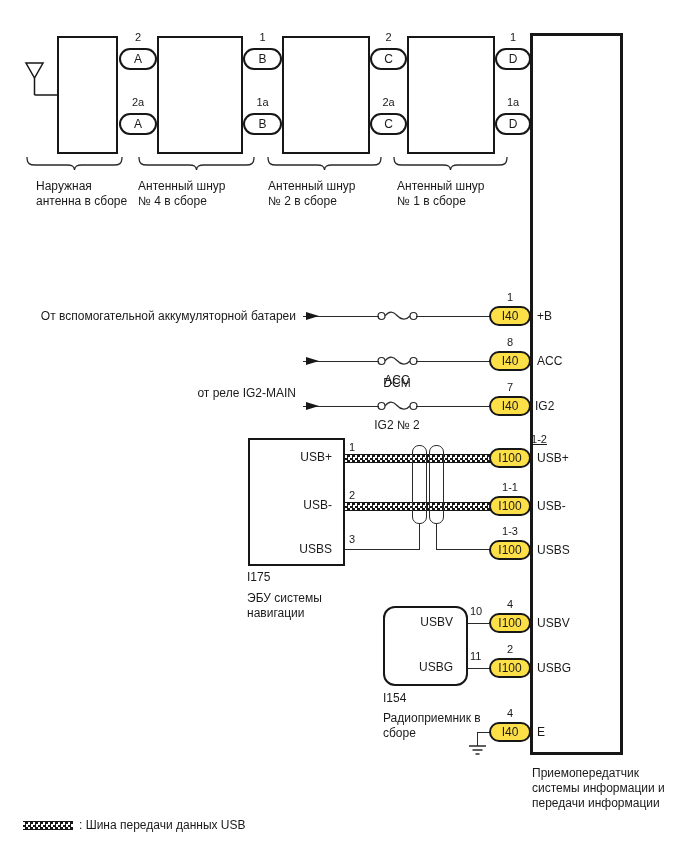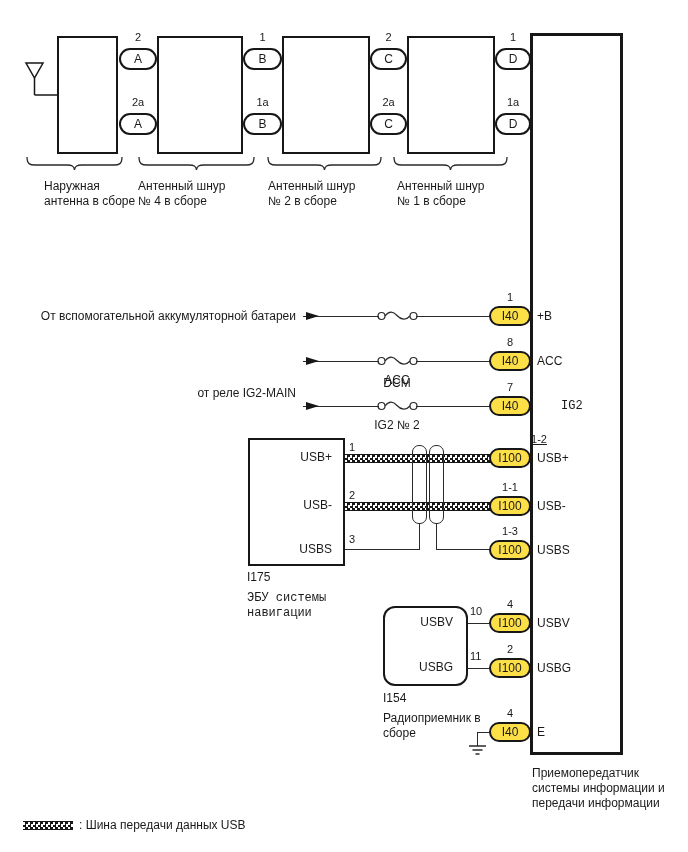--- a/index.html
+++ b/index.html
@@ -71,21 +71,21 @@
   <svg style="left:138px;top:157px;" width="117" height="14" viewBox="0 0 117 14">
     <path d="M1,0 C1,7 4,8 9,8 L51,8 C56,8 58,9 58.5,13 C59,9 61,8 66,8 L108,8 C113,8 116,7 116,0" fill="none" stroke="#2a2a2a" stroke-width="1.3"></path>
   </svg>
   <svg style="left:267px;top:157px;" width="115" height="14" viewBox="0 0 115 14">
     <path d="M1,0 C1,7 4,8 9,8 L50,8 C55,8 57,9 57.5,13 C58,9 60,8 65,8 L106,8 C111,8 114,7 114,0" fill="none" stroke="#2a2a2a" stroke-width="1.3"></path>
   </svg>
   <svg style="left:393px;top:157px;" width="115" height="14" viewBox="0 0 115 14">
     <path d="M1,0 C1,7 4,8 9,8 L50,8 C55,8 57,9 57.5,13 C58,9 60,8 65,8 L106,8 C111,8 114,7 114,0" fill="none" stroke="#2a2a2a" stroke-width="1.3"></path>
   </svg>
 
-  <div class="lbl" style="left:44px;top:179px;">
+  <div class="lbl" style="left:36px;top:179px;">
     <div>Наружная</div>
     <div>антенна в сборе</div>
   </div>
   <div class="lbl" style="left:138px;top:179px;">
     <div>Антенный шнур</div>
     <div>№ 4 в сборе</div>
   </div>
   <div class="lbl" style="left:268px;top:179px;">
     <div>Антенный шнур</div>
     <div>№ 2 в сборе</div>
@@ -127,21 +127,21 @@
   <div class="arrow" style="left:306px;top:402px;"></div>
   <svg style="left:377px;top:400px;" width="41" height="12" viewBox="0 0 41 12">
     <circle cx="4.5" cy="6" r="3.5" fill="none" stroke="#2a2a2a" stroke-width="1.2"></circle>
     <circle cx="36.5" cy="6" r="3.5" fill="none" stroke="#2a2a2a" stroke-width="1.2"></circle>
     <path d="M8,6 C12,1 16,1 20,5.5 C24,10 29,10.5 33,6" fill="none" stroke="#2a2a2a" stroke-width="1.2"></path>
   </svg>
   <div class="pin" style="left:357px;top:418px;width:80px;font-size:12px;">IG2 № 2</div>
   <div class="line" style="left:416px;top:406px;width:74px;"></div>
   <div class="pin" style="left:489px;top:381px;width:42px;">7</div>
   <div class="ioval" style="left:489px;top:396px;width:42px;height:20px;">I40</div>
-  <div class="sig" style="left:561px;top:399px;font-family:Liberation Mono, monospace;">IG2</div>
+  <div class="sig" style="left:535px;top:399px;">IG2</div>
 
   <div class="box" style="left:248px;top:438px;width:97px;height:128px;"></div>
   <div class="lbl r" style="left:250px;top:450px;width:82px;">USB+</div>
   <div class="lbl r" style="left:250px;top:498px;width:82px;">USB-</div>
   <div class="lbl r" style="left:250px;top:542px;width:82px;">USBS</div>
   <div class="pin" style="left:349px;top:441px;width:20px;text-align:left;">1</div>
   <div class="pin" style="left:349px;top:489px;width:20px;text-align:left;">2</div>
   <div class="pin" style="left:349px;top:533px;width:20px;text-align:left;">3</div>
 
   <div class="bus" style="left:345px;top:454px;width:146px;"></div>
@@ -158,21 +158,21 @@
   <div class="ioval" style="left:489px;top:448px;width:42px;height:20px;">I100</div>
   <div class="sig" style="left:537px;top:451px;">USB+</div>
   <div class="pin" style="left:489px;top:481px;width:42px;">1-1</div>
   <div class="ioval" style="left:489px;top:496px;width:42px;height:20px;">I100</div>
   <div class="sig" style="left:537px;top:499px;">USB-</div>
   <div class="pin" style="left:489px;top:525px;width:42px;">1-3</div>
   <div class="ioval" style="left:489px;top:540px;width:42px;height:20px;">I100</div>
   <div class="sig" style="left:537px;top:543px;">USBS</div>
 
   <div class="lbl" style="left:247px;top:570px;">I175</div>
-  <div class="lbl" style="left:247px;top:591px;font-family:Liberation Mono, monospace;">
+  <div class="lbl" style="left:247px;top:591px;">
     <div>ЭБУ системы</div>
     <div>навигации</div>
   </div>
 
   <div class="rbox" style="left:383px;top:606px;width:85px;height:80px;"></div>
   <div class="lbl r" style="left:386px;top:615px;width:67px;">USBV</div>
   <div class="lbl r" style="left:386px;top:660px;width:67px;">USBG</div>
   <div class="line" style="left:468px;top:623px;width:22px;"></div>
   <div class="line" style="left:468px;top:668px;width:22px;"></div>
   <div class="pin" style="left:470px;top:605px;width:20px;text-align:left;">10</div>

